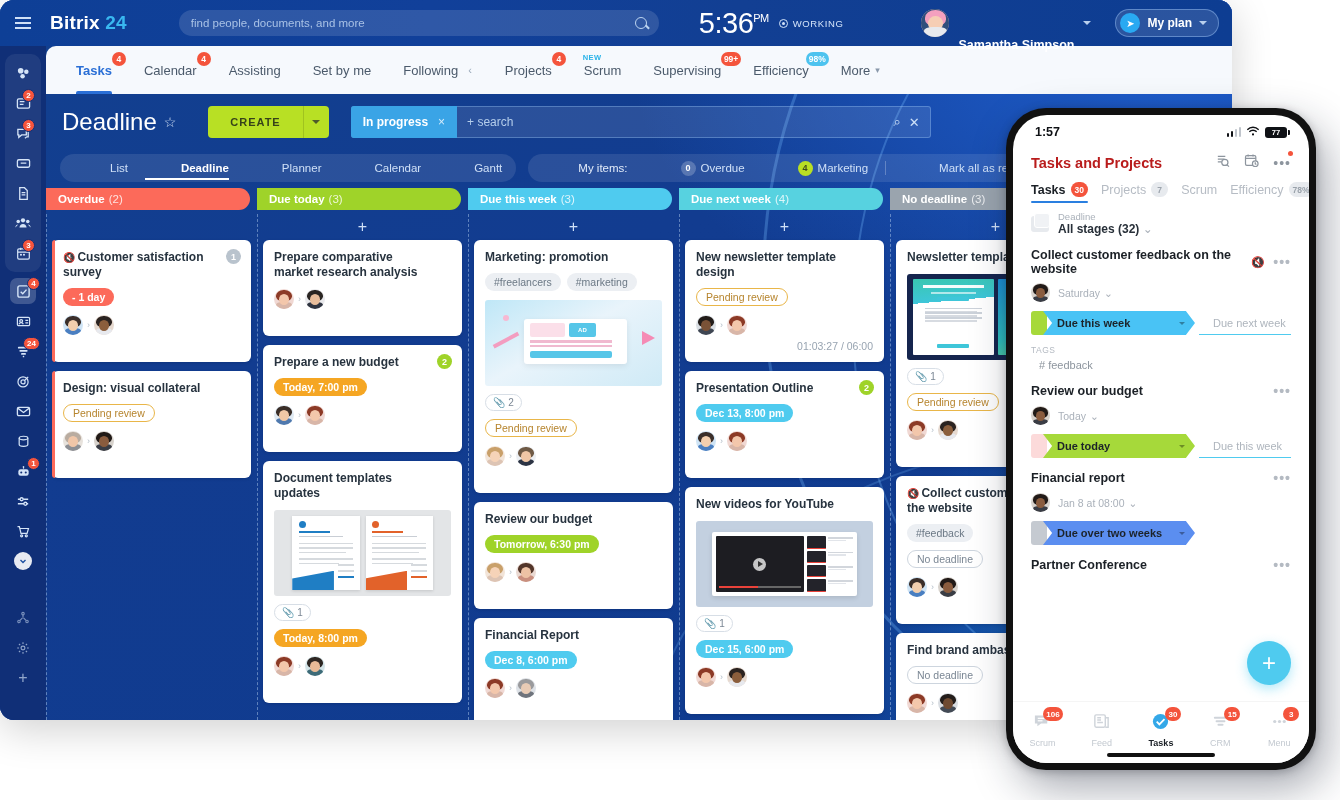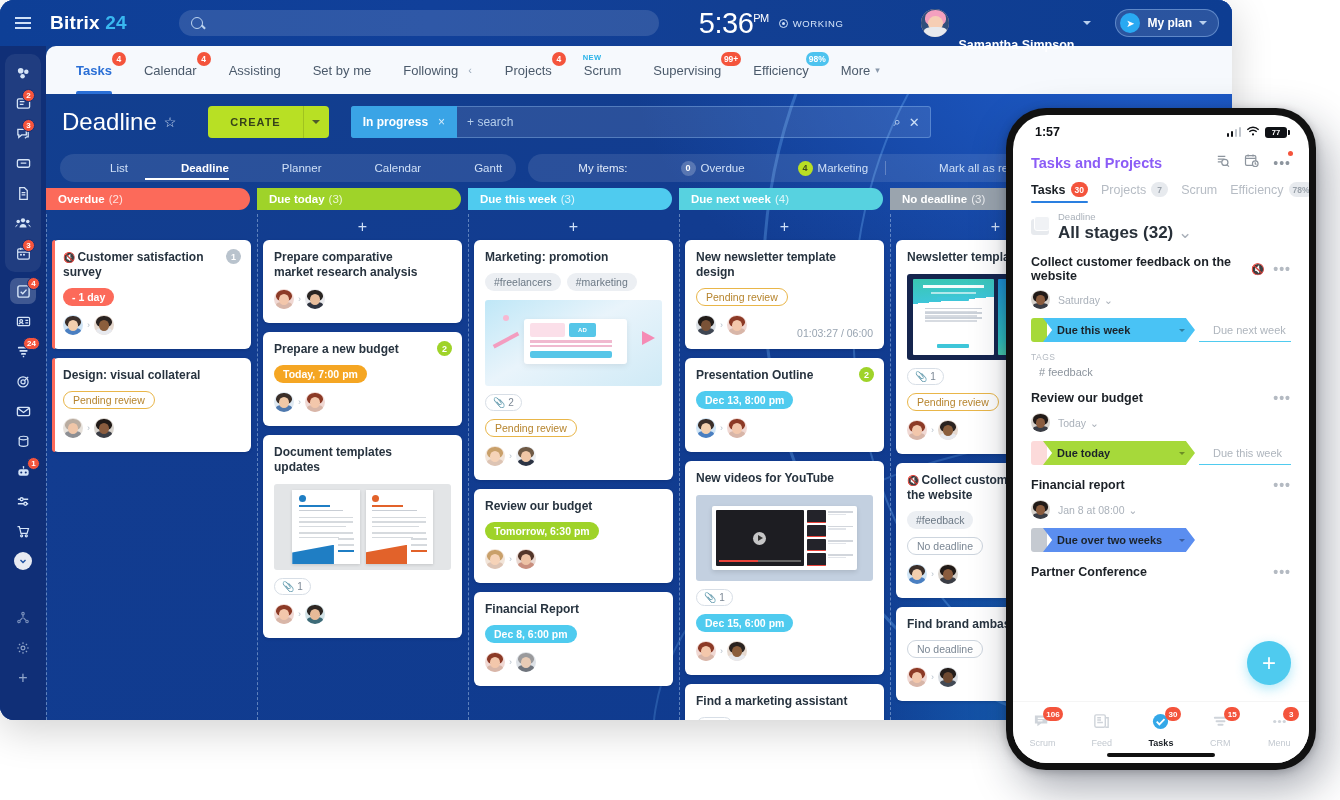--- a/index.html
+++ b/index.html
@@ -187,21 +187,21 @@
   }
   .col .colhead .cnt { font-weight:400; opacity:.8; margin-left:4px; }
   .col .colbody { position:relative; padding:0 6px; margin-top:4px; }
   .col:after{
     content:""; position:absolute; left:0; top:26px; bottom:0; width:1px;
     border-left:1px dashed rgba(190,215,245,.45);
   }
   .addrow { height:26px; display:flex;align-items:center;justify-content:center; color:#cfe0f7; font-size:16px; cursor:pointer;}
 
   .card {
-    background:#fff; border-radius:6px; padding:10px 11px 14px; margin-bottom:9px;
+    background:#fff; border-radius:6px; padding:10px 11px 27px; margin-bottom:9px;
     box-shadow:0 1px 3px rgba(4,20,60,.20);
     position:relative;
   }
   .card.overdue:before{ content:""; position:absolute;left:0;top:0;bottom:0;width:3px;background:#fc6a5a;border-radius:6px 0 0 6px;}
   .card .ctitle { color:#27333f; font-size:12px; font-weight:700; line-height:15px; padding-right:18px; }
   .card .ctitle .muteico { color:#9aa6b3; font-size:10px; margin-right:2px;}
   .cbadge-r {
     position:absolute; right:10px; top:9px; width:15px;height:15px;border-radius:8px;
     font-size:9px;font-weight:700; color:#fff; display:flex;align-items:center;justify-content:center;
   }
@@ -244,21 +244,21 @@
   }
   .statusbar { height:30px; display:flex;align-items:center;justify-content:space-between; padding:4px 22px 0; }
   .sbtime { font-size:12.5px; font-weight:700; color:#0f1115;}
   .sbicons { display:flex; align-items:center; gap:5px; }
   .sig { display:flex; align-items:flex-end; gap:1.5px; }
   .sig i { display:block; width:2.5px; background:#0f1115; border-radius:1px;}
   .sig i:nth-child(1){height:4px;} .sig i:nth-child(2){height:6px;} .sig i:nth-child(3){height:8px; background:#bfc4cb;} .sig i:nth-child(4){height:10px;background:#bfc4cb;}
   .batt { width:22px;height:11px;border-radius:3px;background:#0f1115;color:#fff;font-size:7.5px;font-weight:700;display:flex;align-items:center;justify-content:center; position:relative;}
   .batt:after{content:"";position:absolute;right:-3px;top:3px;width:2px;height:5px;background:#0f1115;border-radius:0 1px 1px 0;}
   .mhead { padding:8px 18px 0; display:flex; align-items:center; justify-content:space-between;}
-  .mtitle { font-size:14.5px; font-weight:700; color:#8b5cf6;}
+  .mtitle { font-size:14.5px; font-weight:700; color:#b91c1c;}
   .mhead-icons { display:flex;align-items:center;gap:14px; color:#8d959e;}
   .dots3 { position:relative; font-size:14px; letter-spacing:1px; color:#8d959e;}
   .dots3 .reddot{ position:absolute; right:-2px; top:-4px; width:5px;height:5px;border-radius:50%;background:#f4543c;}
   .mtabs { display:flex; align-items:center; gap:13px; padding:10px 18px 0; }
   .mtab { font-size:12.5px; color:#b6bcc4; display:flex; align-items:center; gap:5px; position:relative; padding-bottom:7px; cursor:pointer;}
   .mtab.active { color:#1b2026; font-weight:700;}
   .mtab.active:after{ content:""; position:absolute;left:0;right:0;bottom:1px;height:2.5px;background:#2a7fe0;border-radius:2px;}
   .mtb { min-width:17px;height:15px;border-radius:8px;font-size:8.5px;font-weight:700;display:inline-flex;align-items:center;justify-content:center;padding:0 4px;}
   .mtb.red{ background:#f4543c;color:#fff;}
   .mtb.grey{ background:#e7eaee;color:#9aa2ab;}
@@ -315,20 +315,21 @@
 
     <div id="topbar">
       <div class="burger">
           <span></span>
         </div>
       <div class="brand">
         <span>Bitrix</span>
         <i>24</i>
       </div>
       <div class="searchwrap">
+        <input placeholder="find people, documents, and more" style="">
         <div class="mag"></div>
       </div>
       <div class="clock">
         <span>5:36</span>
         <sup>PM</sup>
       </div>
       <div class="working">
         <span class="recdot">
             <i></i>
           </span>
@@ -761,20 +762,21 @@
                     <div style="position:absolute;left:10%;top:57%;right:10%;height:1.5px;background:#d6dade"></div>
                     <div style="position:absolute;left:10%;top:63%;right:30%;height:1.5px;background:#d6dade"></div>
                     <div style="position:absolute;left:0;bottom:0;width:62%;height:26%;background:#e2622a;clip-path:polygon(0 40%,100% 0,100% 100%,0 100%)"></div>
                     <div style="position:absolute;right:8%;bottom:16%;width:24%;height:2px;background:#e2622a"></div>
                     <div style="position:absolute;right:8%;bottom:24%;width:24%;height:2px;background:#d6dade"></div>
                     <div style="position:absolute;right:8%;bottom:32%;width:24%;height:2px;background:#d6dade"></div>
                   </div>
                 </div>
               </div>
               <div><span class="attach">📎 1</span></div>
+              <div><span class="pill orange">Today, 8:00 pm</span></div>
               <div class="people">
                 <span class="av">
                   <div class="face">
                     <div class="bg" style="background:#f0d8d3"></div>
                     <div class="body" style="background:#d8b6a8"></div>
                     <div class="hair" style="background:#8c3a26"></div>
                     <div class="skin" style="background:#f3c7ab"></div>
                   </div>
                 </span>
                 <span class="arrw">›</span>
@@ -1174,21 +1176,21 @@
         </div>
         <div class="mtab">
           <span>Efficiency</span>
           <span class="mtb grey">78%</span>
         </div>
       </div>
       <div class="mstage">
         <div class="stgicon"></div>
         <div class="stglbl">
           <div class="l1">Deadline</div>
-          <div class="l2" style="font-size:17px;color:#283039;font-weight:700"><span>All stages (32)</span> <span style="color:#aab1ba;font-weight:400">⌄</span></div>
+          <div class="l2" style="font-size:12px;color:#283039;font-weight:700"><span>All stages (32)</span> <span style="color:#aab1ba;font-weight:400">⌄</span></div>
         </div>
       </div>
 
       <div id="mobile-task-list">
           <div class="mrow">
             <div class="rtitle">
               <span class="rt">Collect customer feedback on the website</span>
               <span style="color:#b4bac2;font-size:11px">🔇</span>
               <span class="dots3" style="color:#b4bac2">•••</span>
             </div>

